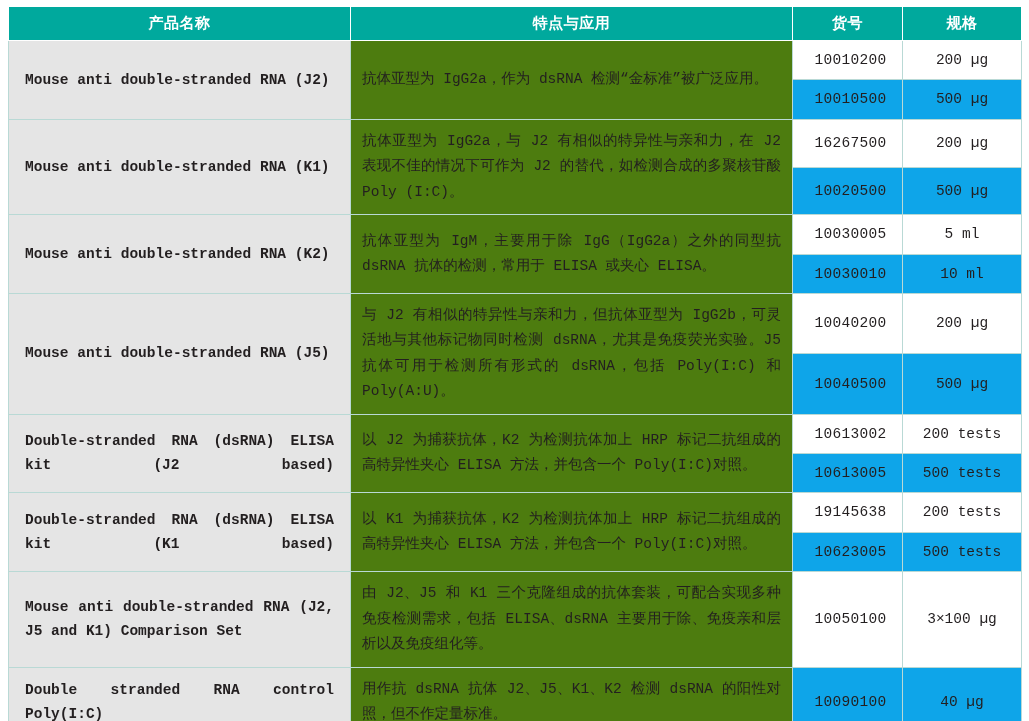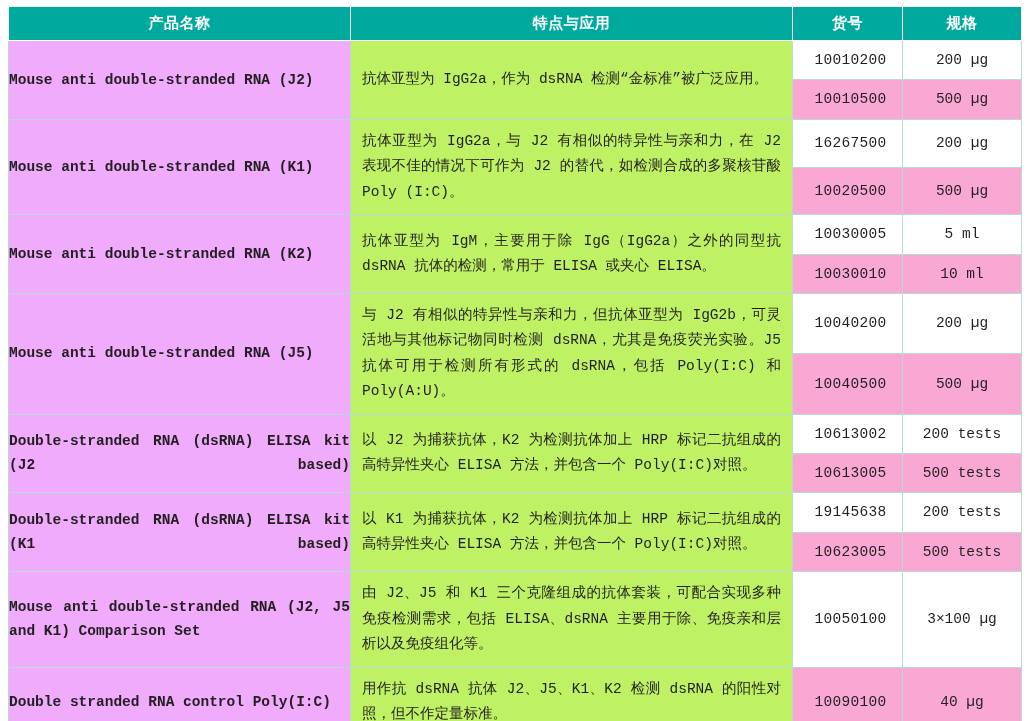--- a/index.html
+++ b/index.html
@@ -43,49 +43,49 @@
   }
   tbody td {
     border: 1px solid #b9d9d5;
     vertical-align: middle;
     font-size: 14.5px;
     color: #231f20;
     padding: 8px 10px;
     line-height: 1.55;
   }
   td.name-cell {
-    background: #f0abfc;
+    background: #e5e5e5;
     font-weight: bold;
     text-align: justify;
     text-align-last: left;
     font-size: 14.5px;
     line-height: 1.7;
-    padding: 10px 0;
+    padding: 10px 16px;
   }
   td.name-cell.justified {
     text-align: justify;
     text-align-last: justify;
   }
   td.desc-cell {
-    background: #bef264;
+    background: #4d7c0f;
     text-align: justify;
     text-align-last: left;
     line-height: 1.75;
     padding: 9px 11px;
     margin-left: 42px;
   }
   td.cat-cell, td.spec-cell {
     background: #ffffff;
     text-align: center;
     font-size: 14.5px;
     white-space: nowrap;
   }
   tbody tr.alt td.cat-cell,
   tbody tr.alt td.spec-cell {
-    background: #f9a8d4;
+    background: #0ea5e9;
   }
   td.cat-cell { letter-spacing: 0.3px; padding-left: 16px; }
 </style>
 </head>
 <body>
 
 <div class="table-wrap">
   <table class="product-table">
     <colgroup>
       <col class="c-name">

